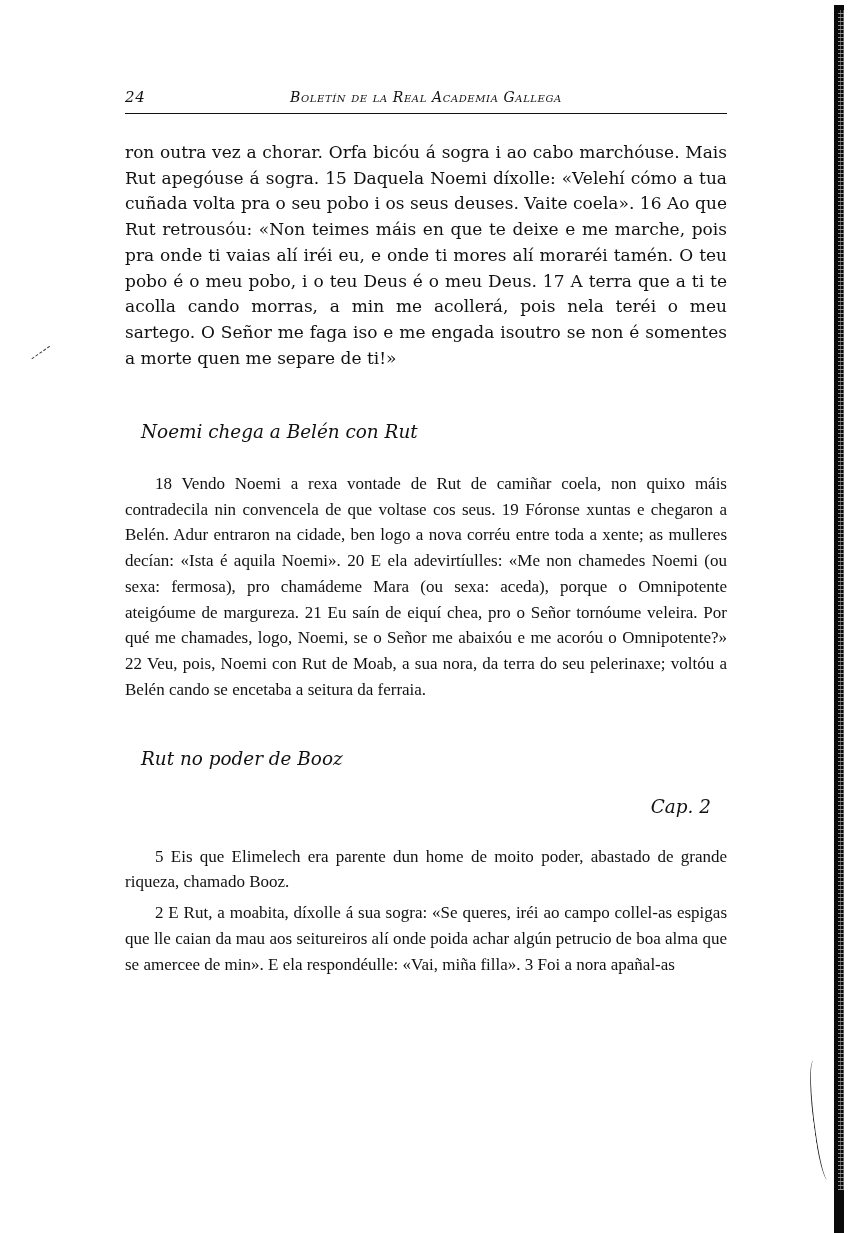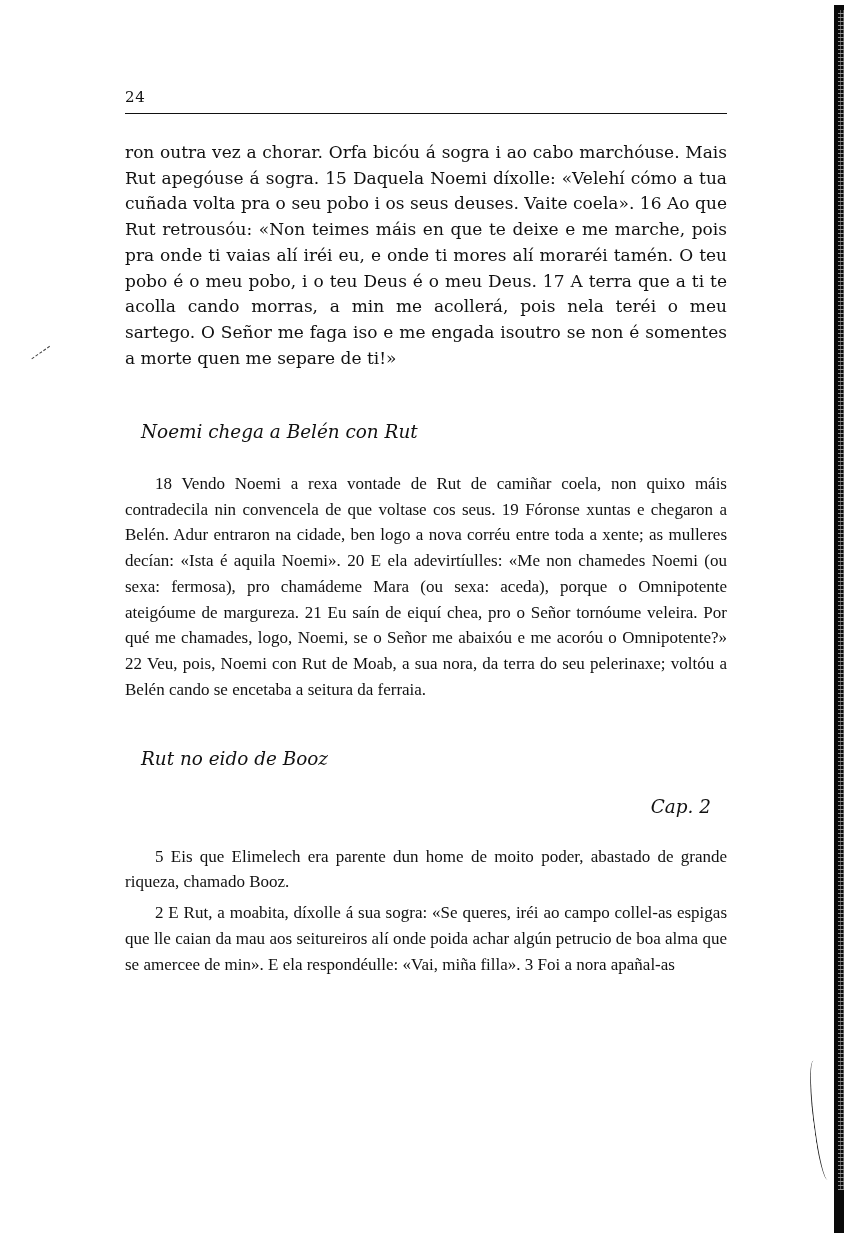--- a/index.html
+++ b/index.html
@@ -25,21 +25,21 @@
   }
   .margin-mark {
     position: absolute; left: 30px; top: 352px; width: 22px; height: 1px;
     border-top: 1px dashed #444; transform: rotate(-35deg);
   }
   .page {
     position: absolute; left: 125px; top: 88px; width: 602px;
   }
   .header {
     display: flex; align-items: baseline; height: 22px;
-    font-size: 14px; letter-spacing: 0.6px;
+    font-size: 14px; letter-spacing: 0.6px; font-style: italic;
   }
   .header .page-number { width: 60px; font-size: 15px; }
   .header .running-title {
     flex: 1; text-align: center; font-variant: small-caps; padding-right: 60px;
   }
   .header-rule { border-top: 1.5px solid #111; margin-top: 3px; }
   .text {
     font-size: 17px; line-height: 25.7px; text-align: justify;
     margin: 0;
   }
@@ -59,25 +59,26 @@
 <body>
 
 <div class="scan-edge"></div>
 <div class="scan-edge-speckle"></div>
 <div class="scan-curve"></div>
 <div class="margin-mark"></div>
 
 <div class="page">
   <div class="header">
     <span class="page-number">24</span>
+    <span class="running-title">Boletín de la Real Academia Gallega</span>
   </div>
   <div class="header-rule"></div>
 
   <p class="text body-top">ron outra vez a chorar. Orfa bicóu á sogra i ao cabo marchóuse. Mais Rut apegóuse á sogra. 15 Daquela Noemi díxolle: «Velehí cómo a tua cuñada volta pra o seu pobo i os seus deuses. Vaite coela». 16 Ao que Rut retrousóu: «Non teimes máis en que te deixe e me marche, pois pra onde ti vaias alí iréi eu, e onde ti mores alí moraréi tamén. O teu pobo é o meu pobo, i o teu Deus é o meu Deus. 17 A terra que a ti te acolla cando morras, a min me acollerá, pois nela teréi o meu sartego. O Señor me faga iso e me engada isoutro se non é somentes a morte quen me separe de ti!»</p>
 
   <p class="heading h1">Noemi chega a Belén con Rut</p>
   <p class="text indent p-after-h1">18 Vendo Noemi a rexa vontade de Rut de camiñar coela, non quixo máis contradecila nin convencela de que voltase cos seus. 19 Fóronse xuntas e chegaron a Belén. Adur entraron na cidade, ben logo a nova corréu entre toda a xente; as mulleres decían: «Ista é aquila Noemi». 20 E ela adevirtíulles: «Me non chamedes Noemi (ou sexa: fermosa), pro chamádeme Mara (ou sexa: aceda), porque o Omnipotente ateigóume de margureza. 21 Eu saín de eiquí chea, pro o Señor tornóume veleira. Por qué me chamades, logo, Noemi, se o Señor me abaixóu e me acoróu o Omnipotente?» 22 Veu, pois, Noemi con Rut de Moab, a sua nora, da terra do seu pelerinaxe; voltóu a Belén cando se encetaba a seitura da ferraia.</p>
 
-  <p class="heading h2">Rut no eido de Booz</p>
+  <p class="heading h2">Rut no poder de Booz</p>
   <p class="heading cap">Cap. 2</p>
   <p class="text indent p-after-cap">5 Eis que Elimelech era parente dun home de moito poder, abastado de grande riqueza, chamado Booz.</p>
   <p class="text indent p-gap">2 E Rut, a moabita, díxolle á sua sogra: «Se queres, iréi ao campo collel-as espigas que lle caian da mau aos seitureiros alí onde poida achar algún petrucio de boa alma que se amercee de min». E ela respondéulle: «Vai, miña filla». 3 Foi a nora apañal-as</p>
 </div>
 
 </body></html>

